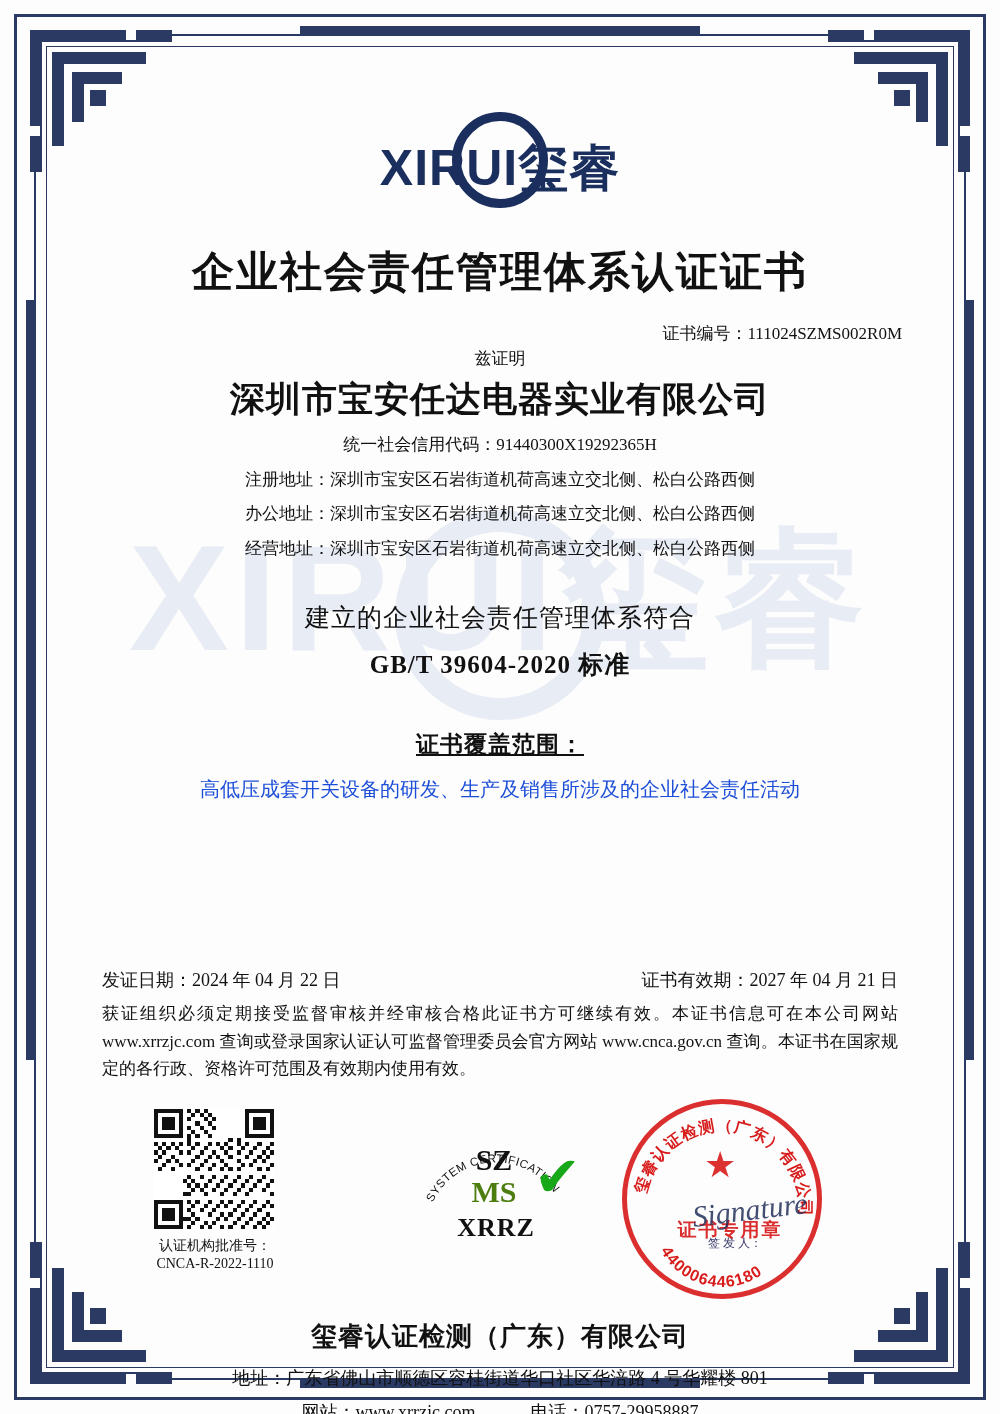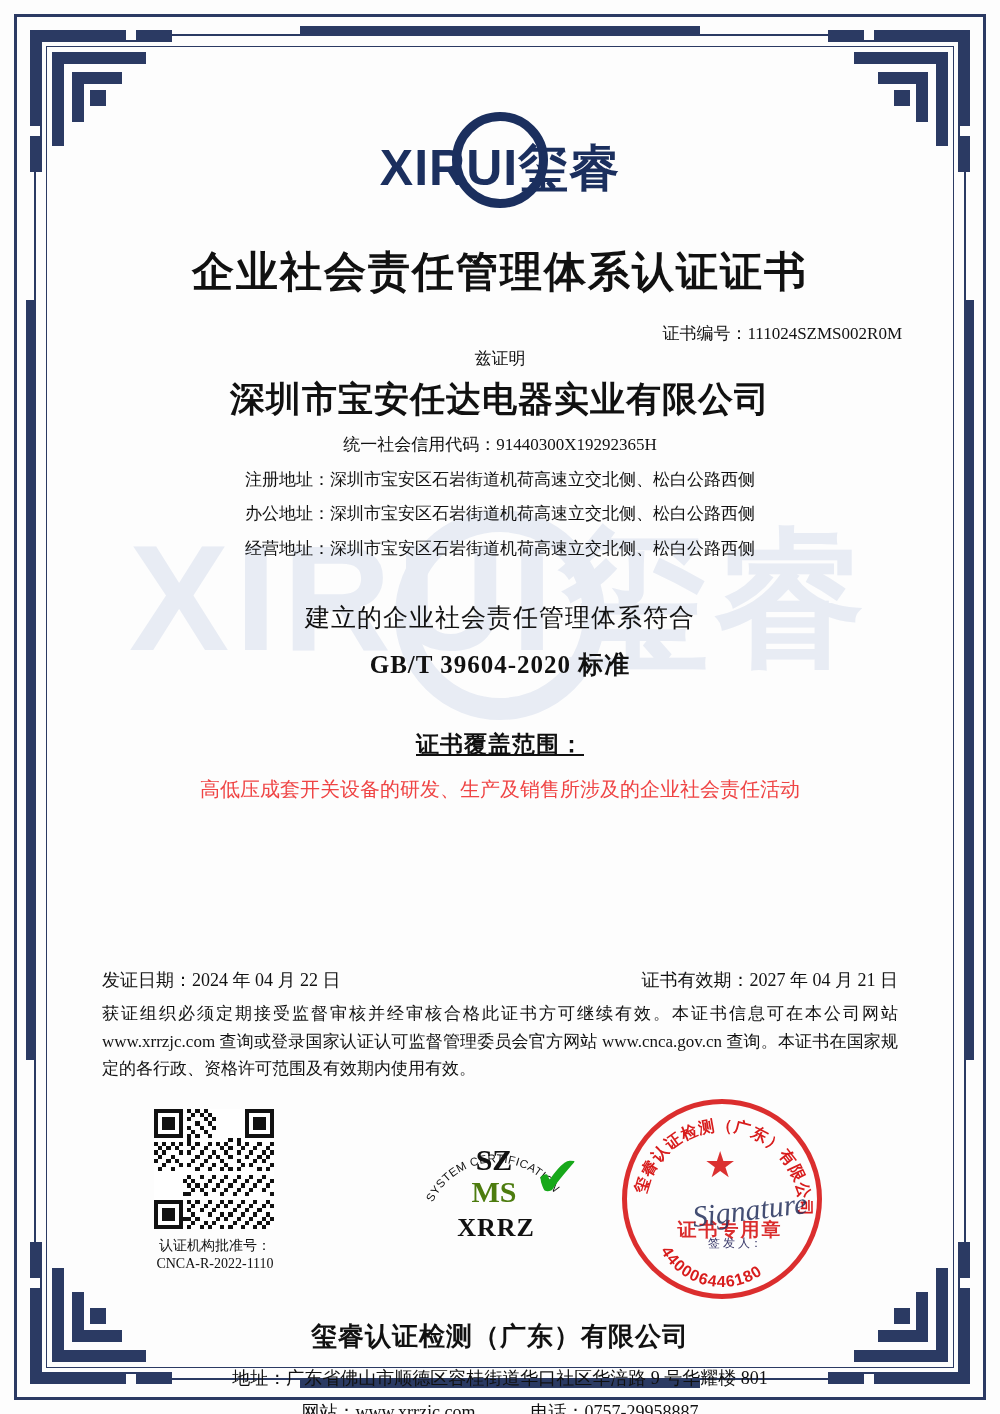--- a/index.html
+++ b/index.html
@@ -187,21 +187,21 @@
     font-size: 23px;
     font-weight: bold;
     color: #111;
     margin-top: 48px;
     letter-spacing: 1px;
     text-decoration: underline;
   }
   .scope-text {
     text-align: center;
     font-size: 20px;
-    color: #ef4444;
+    color: #1d4ed8;
     margin-top: 16px;
   }
 
   
   .dates-row {
     display: flex;
     justify-content: space-between;
     margin-top: 165px;
     font-size: 18px;
     color: #111;
@@ -731,21 +731,21 @@
         <div class="seal-c-text">证书专用章</div>
       </div>
 
       <div class="sign-script">Signature</div>
       <div class="sign-label">签 发 人：</div>
     </div>
 
     <div class="footer-org">玺睿认证检测（广东）有限公司</div>
 
     <div class="footer-line">
-      <span>地址：</span><span>广东省佛山市顺德区容桂街道华口社区华涪路 9 号华耀楼 801</span>
+      <span>地址：</span><span>广东省佛山市顺德区容桂街道华口社区华涪路 4 号华耀楼 801</span>
     </div>
 
     <div class="footer-line2">
       <span>网站：</span><span>www.xrrzjc.com</span>
       <span class="gap"></span>
       <span>电话：</span><span>0757-29958887</span>
     </div>
 
   </div>
 </div>

